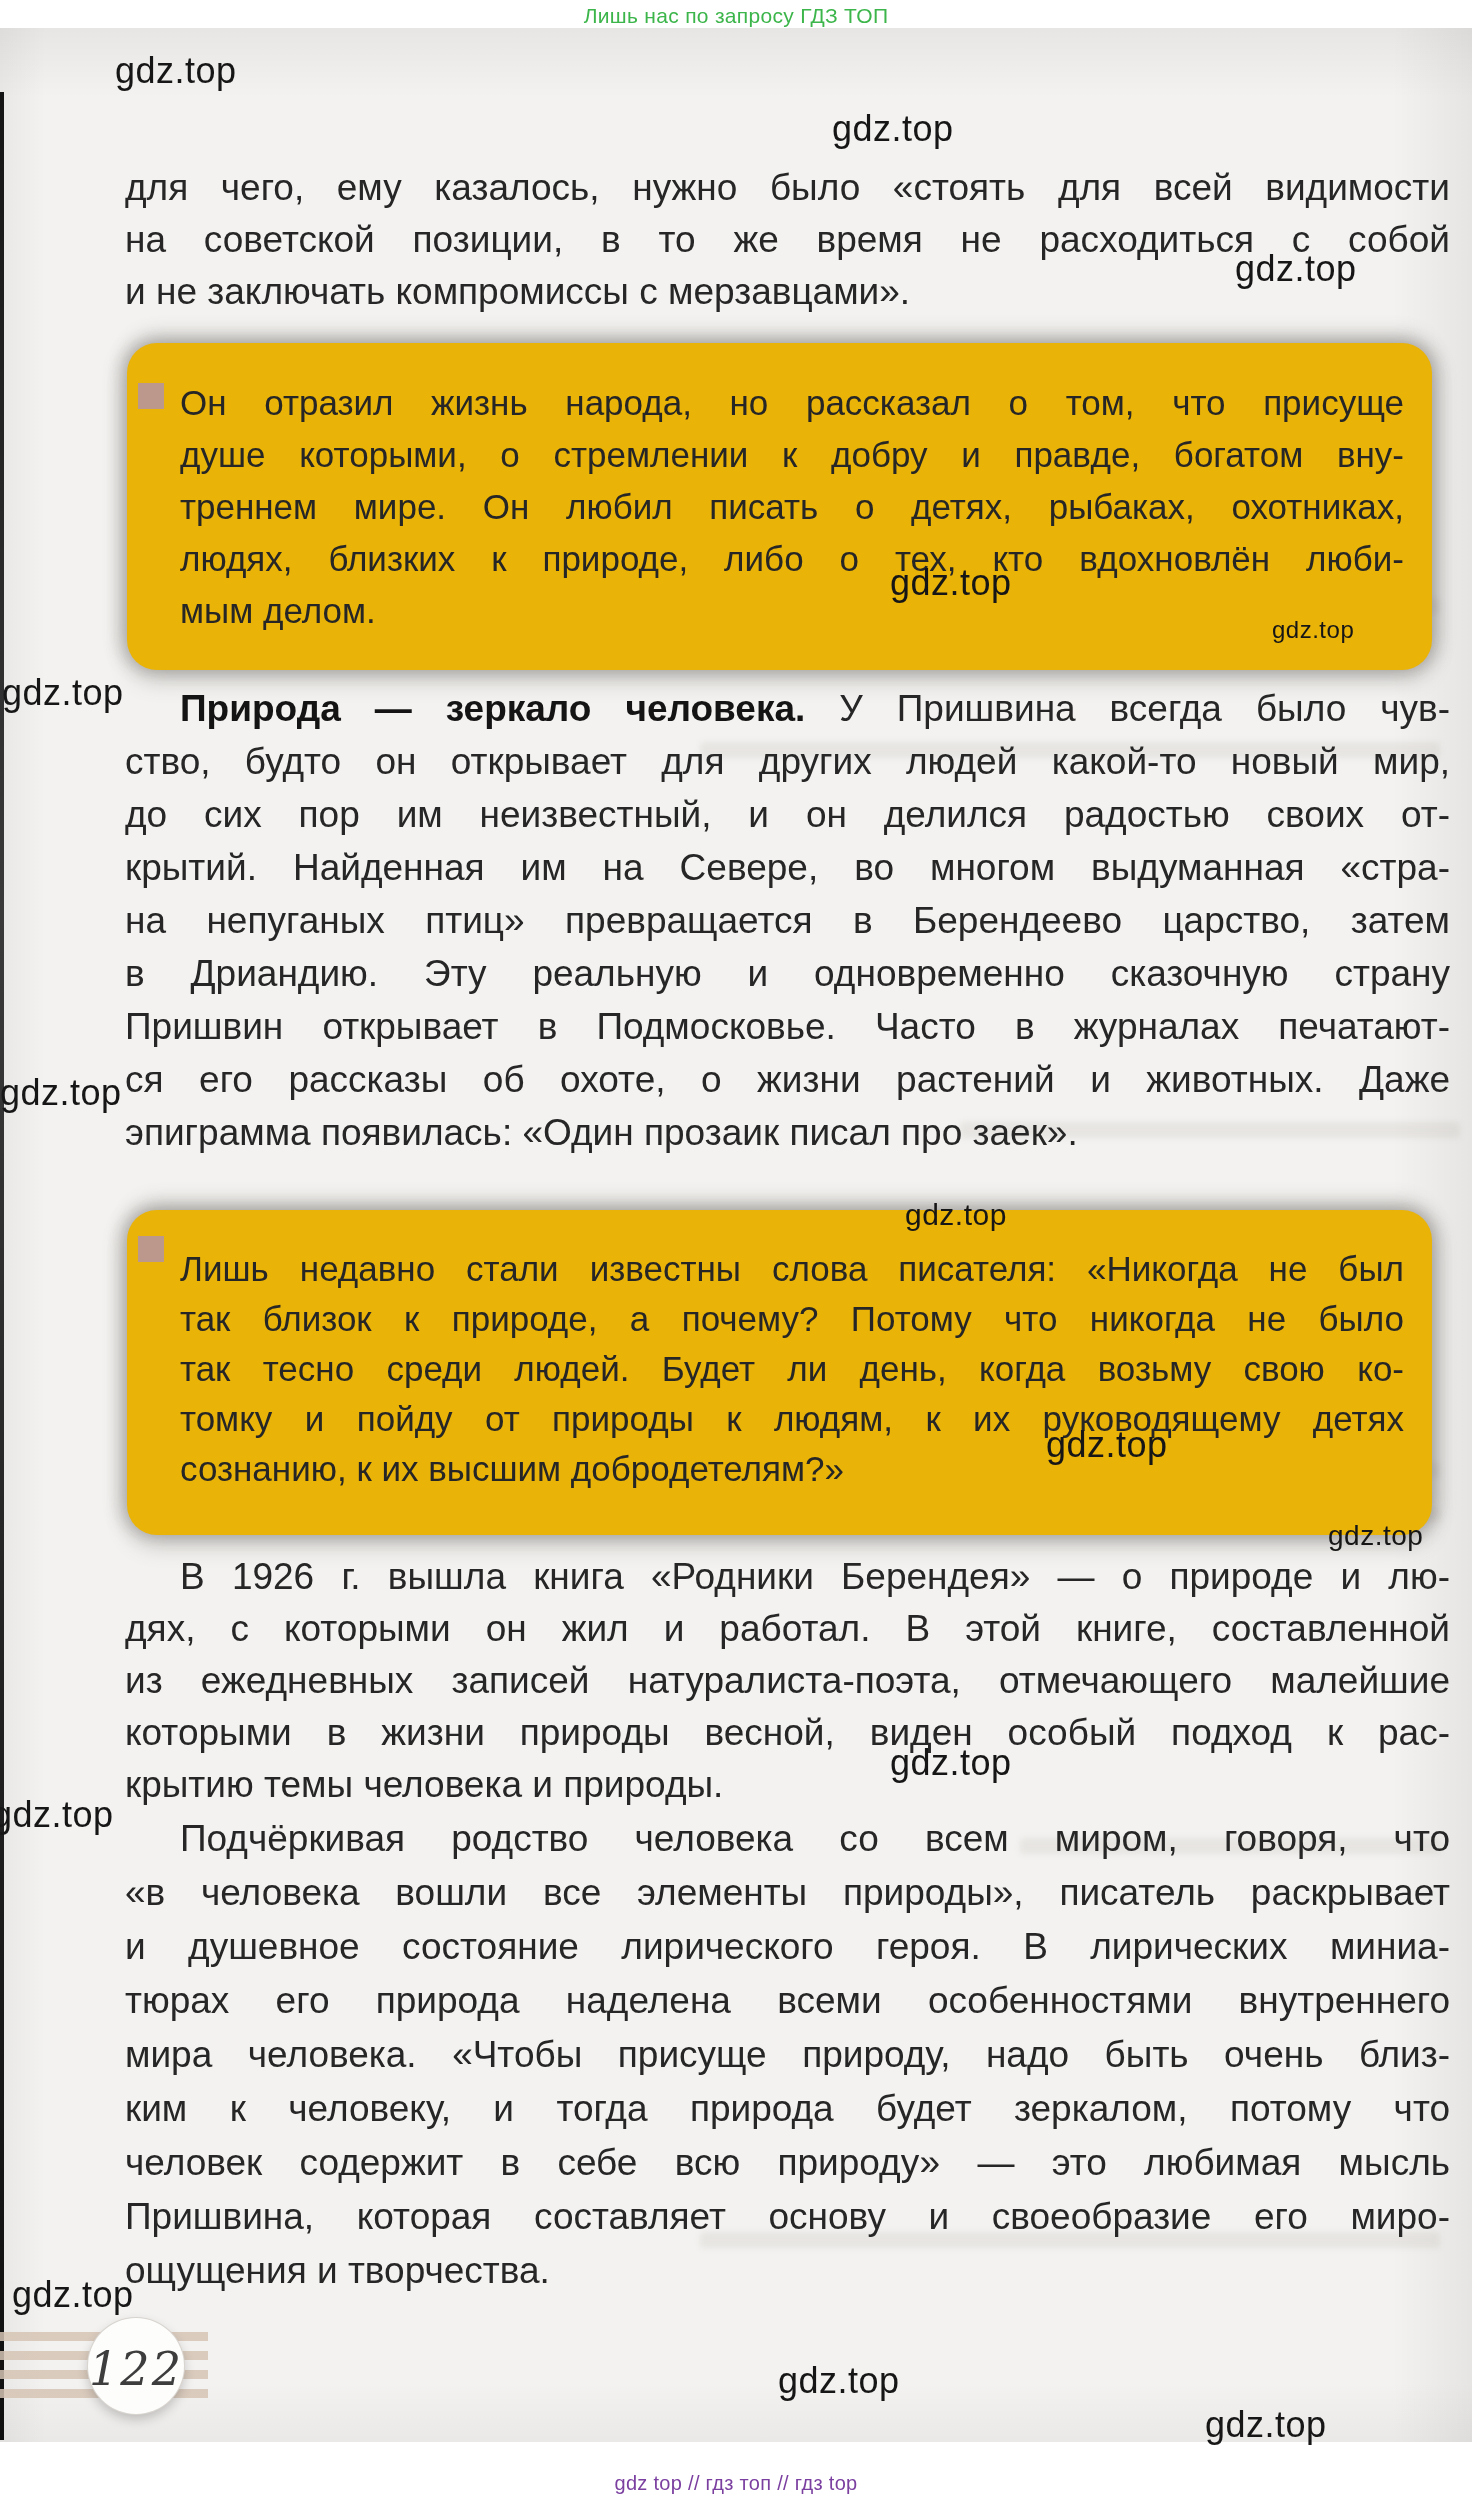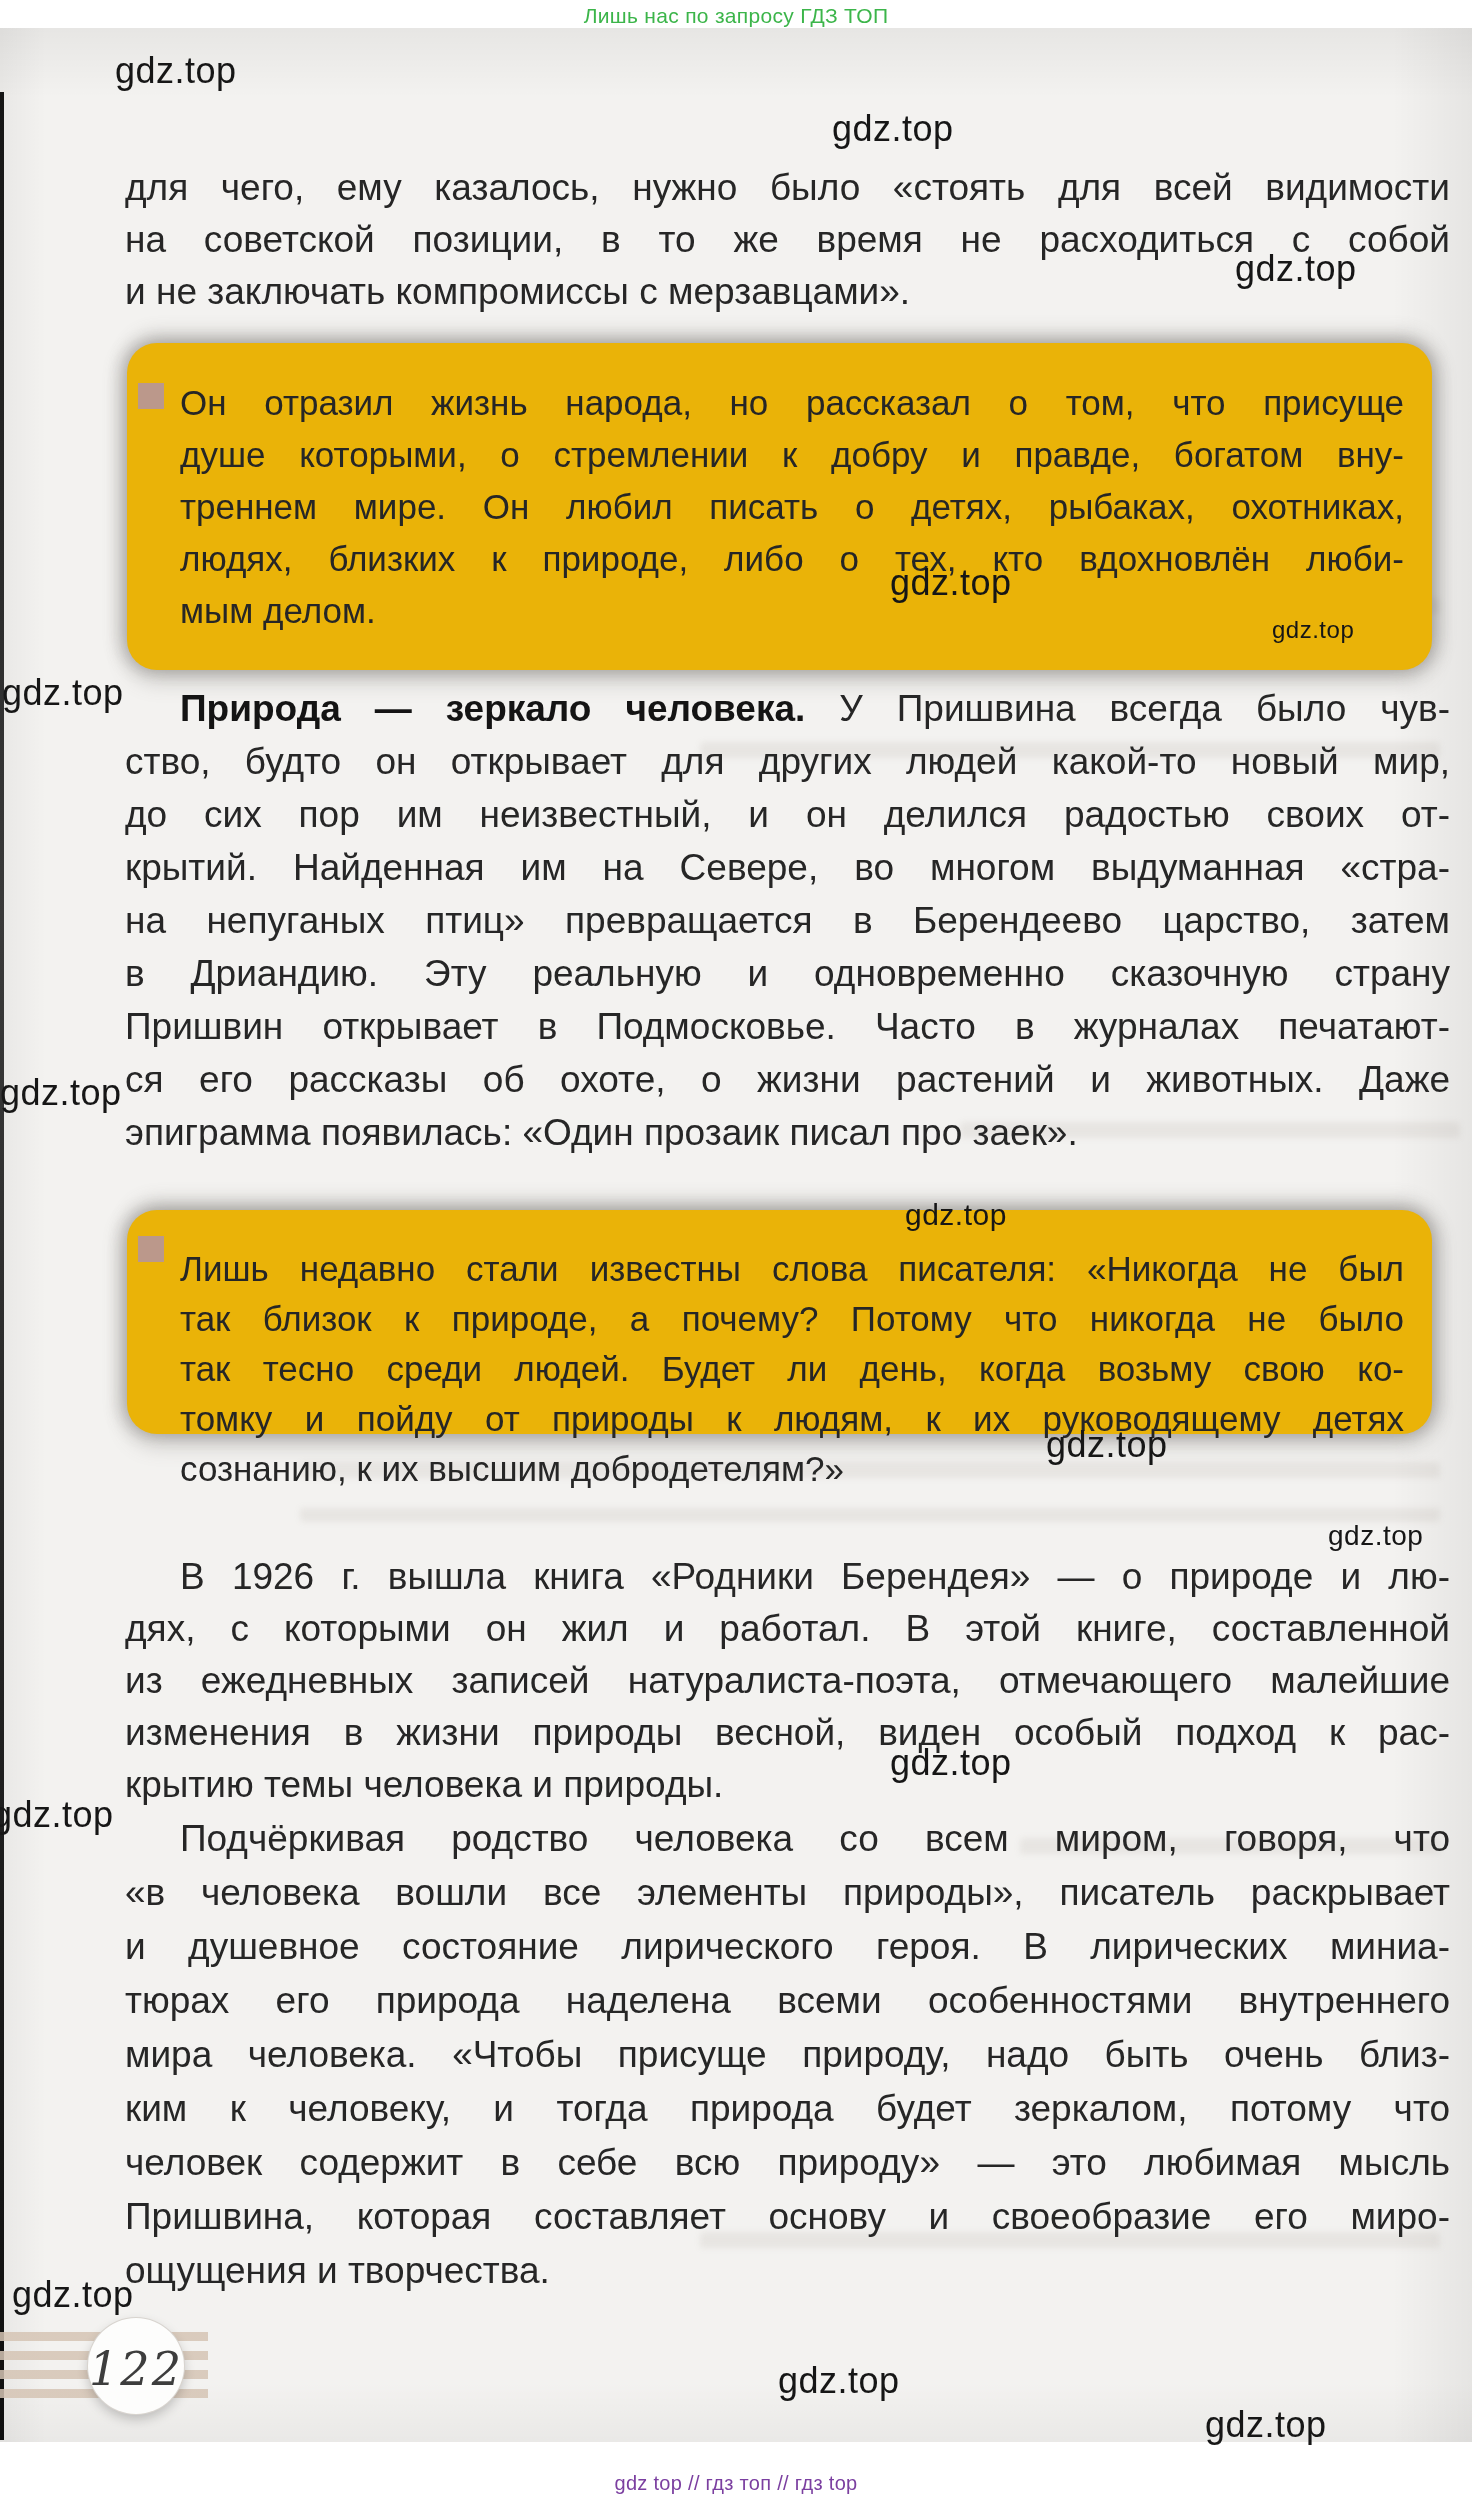--- a/index.html
+++ b/index.html
@@ -62,21 +62,21 @@
     position:absolute;left:11px;top:40px;width:26px;height:26px;
     background:#bb988b;
   }
   .line{text-align:justify;text-align-last:justify;}
   .line.last{text-align-last:left;}
   .line.indent{text-indent:55px;}
   .lead{font-weight:bold;color:#141414;}
   #block-0{top:162px;}
   #block-1{top:343px;height:327px;}
   #block-2{top:682px;line-height:53px;}
-  #block-3{top:1210px;height:224px;line-height:50px;}
+  #block-3{top:1210px;height:325px;line-height:50px;}
   #block-3 .bullet{top:26px;}
   #block-4{top:1551px;}
   #block-5{top:1812px;line-height:54px;}
   
   .wm{
     position:absolute;color:#161616;font-weight:500;
     letter-spacing:.5px;white-space:nowrap;
   }
   
   .stripes{
@@ -152,21 +152,21 @@
       <div class="line">томку и пойду от природы к людям, к их руководящему детях</div>
       <div class="line last">сознанию, к их высшим добродетелям?»</div>
     </div>
 </section>
 
 <section id="block-4" class="para">
   <div class="lines">
       <div class="line indent">В 1926 г. вышла книга «Родники Берендея» — о природе и лю-</div>
       <div class="line">дях, с которыми он жил и работал. В этой книге, составленной</div>
       <div class="line">из ежедневных записей натуралиста-поэта, отмечающего малейшие</div>
-      <div class="line">изменения в жизни природы весной, виден особый подход к рас-</div>
+      <div class="line">которыми в жизни природы весной, виден особый подход к рас-</div>
       <div class="line last">крытию темы человека и природы.</div>
     </div>
 </section>
 
 <section id="block-5" class="para">
   <div class="lines">
       <div class="line indent">Подчёркивая родство человека со всем миром, говоря, что</div>
       <div class="line">«в человека вошли все элементы природы», писатель раскрывает</div>
       <div class="line">и душевное состояние лирического героя. В лирических миниа-</div>
       <div class="line">тюрах его природа наделена всеми особенностями внутреннего</div>

